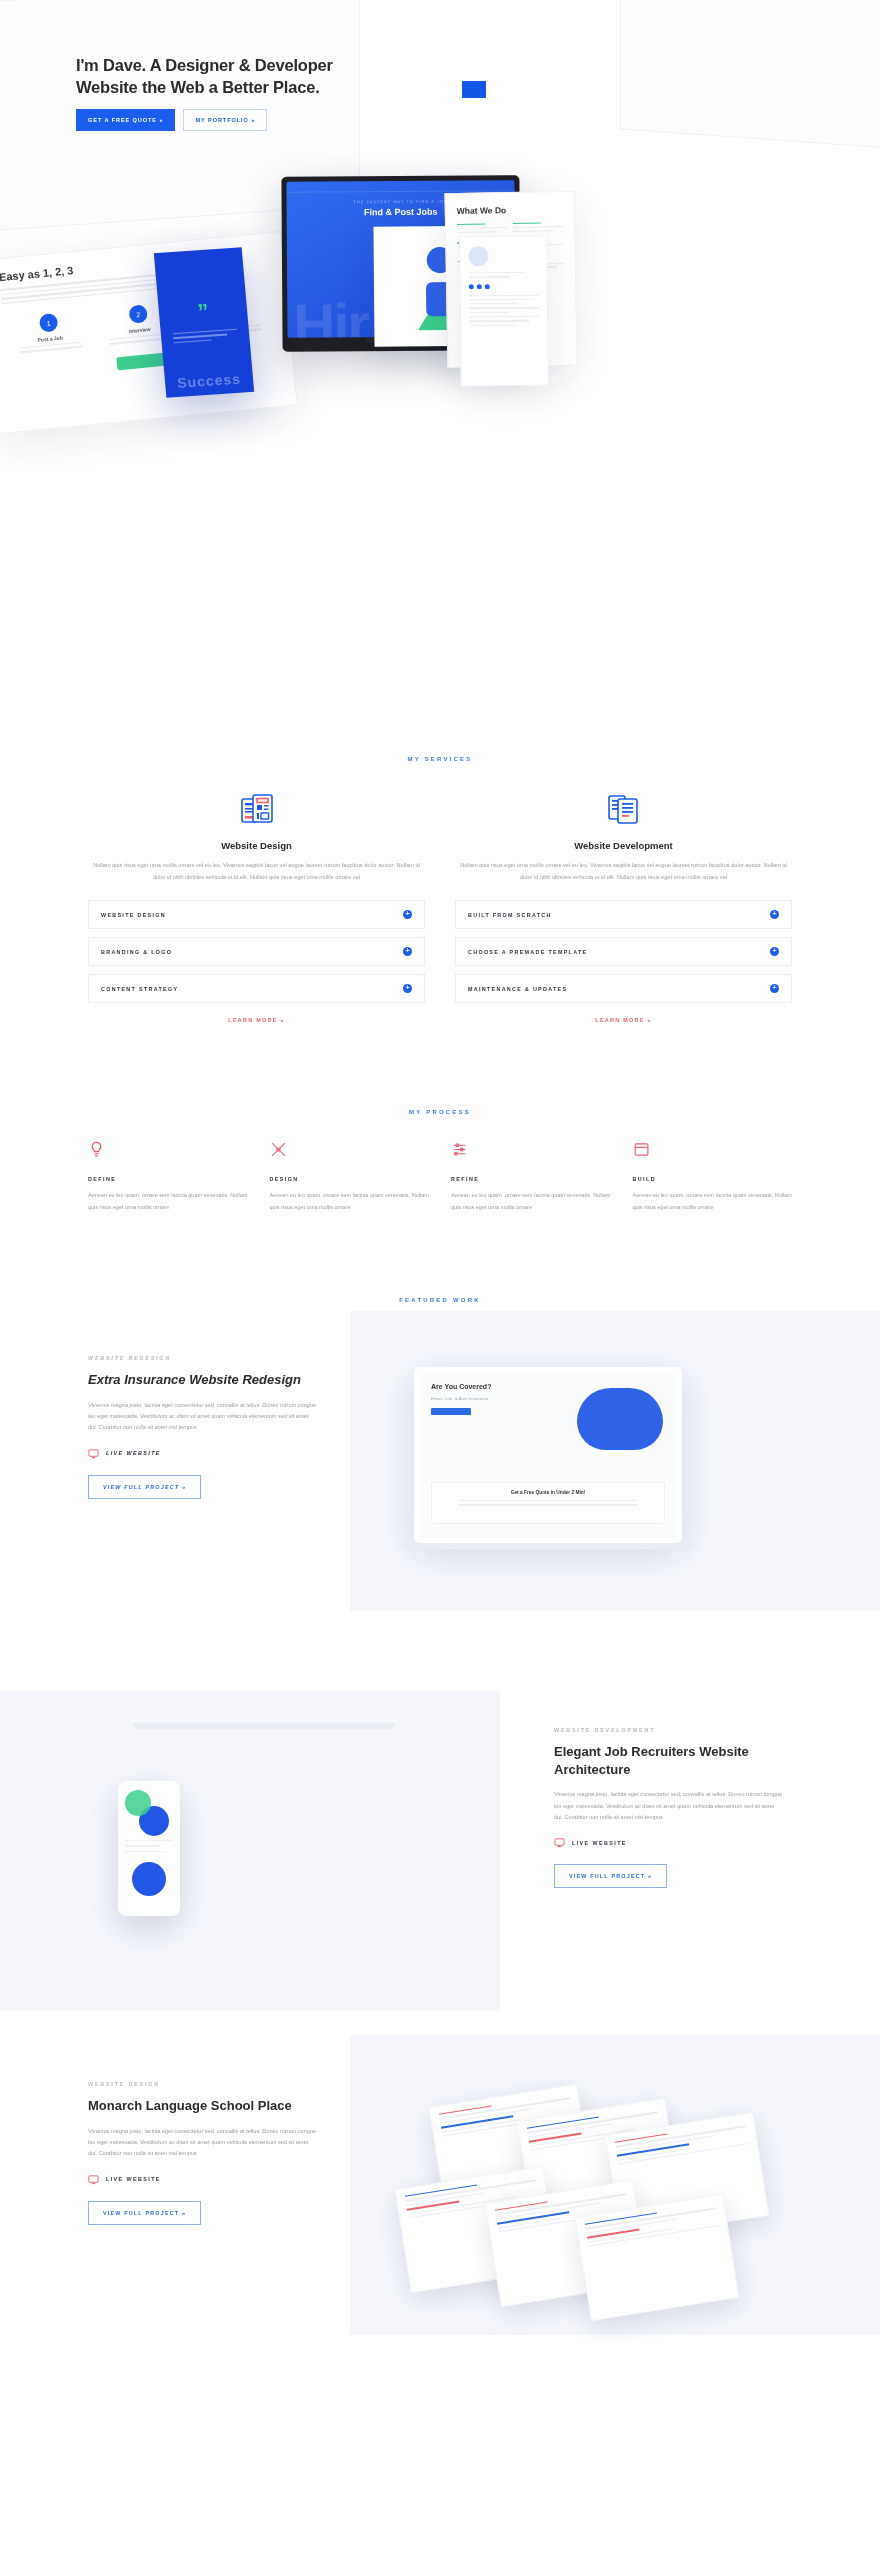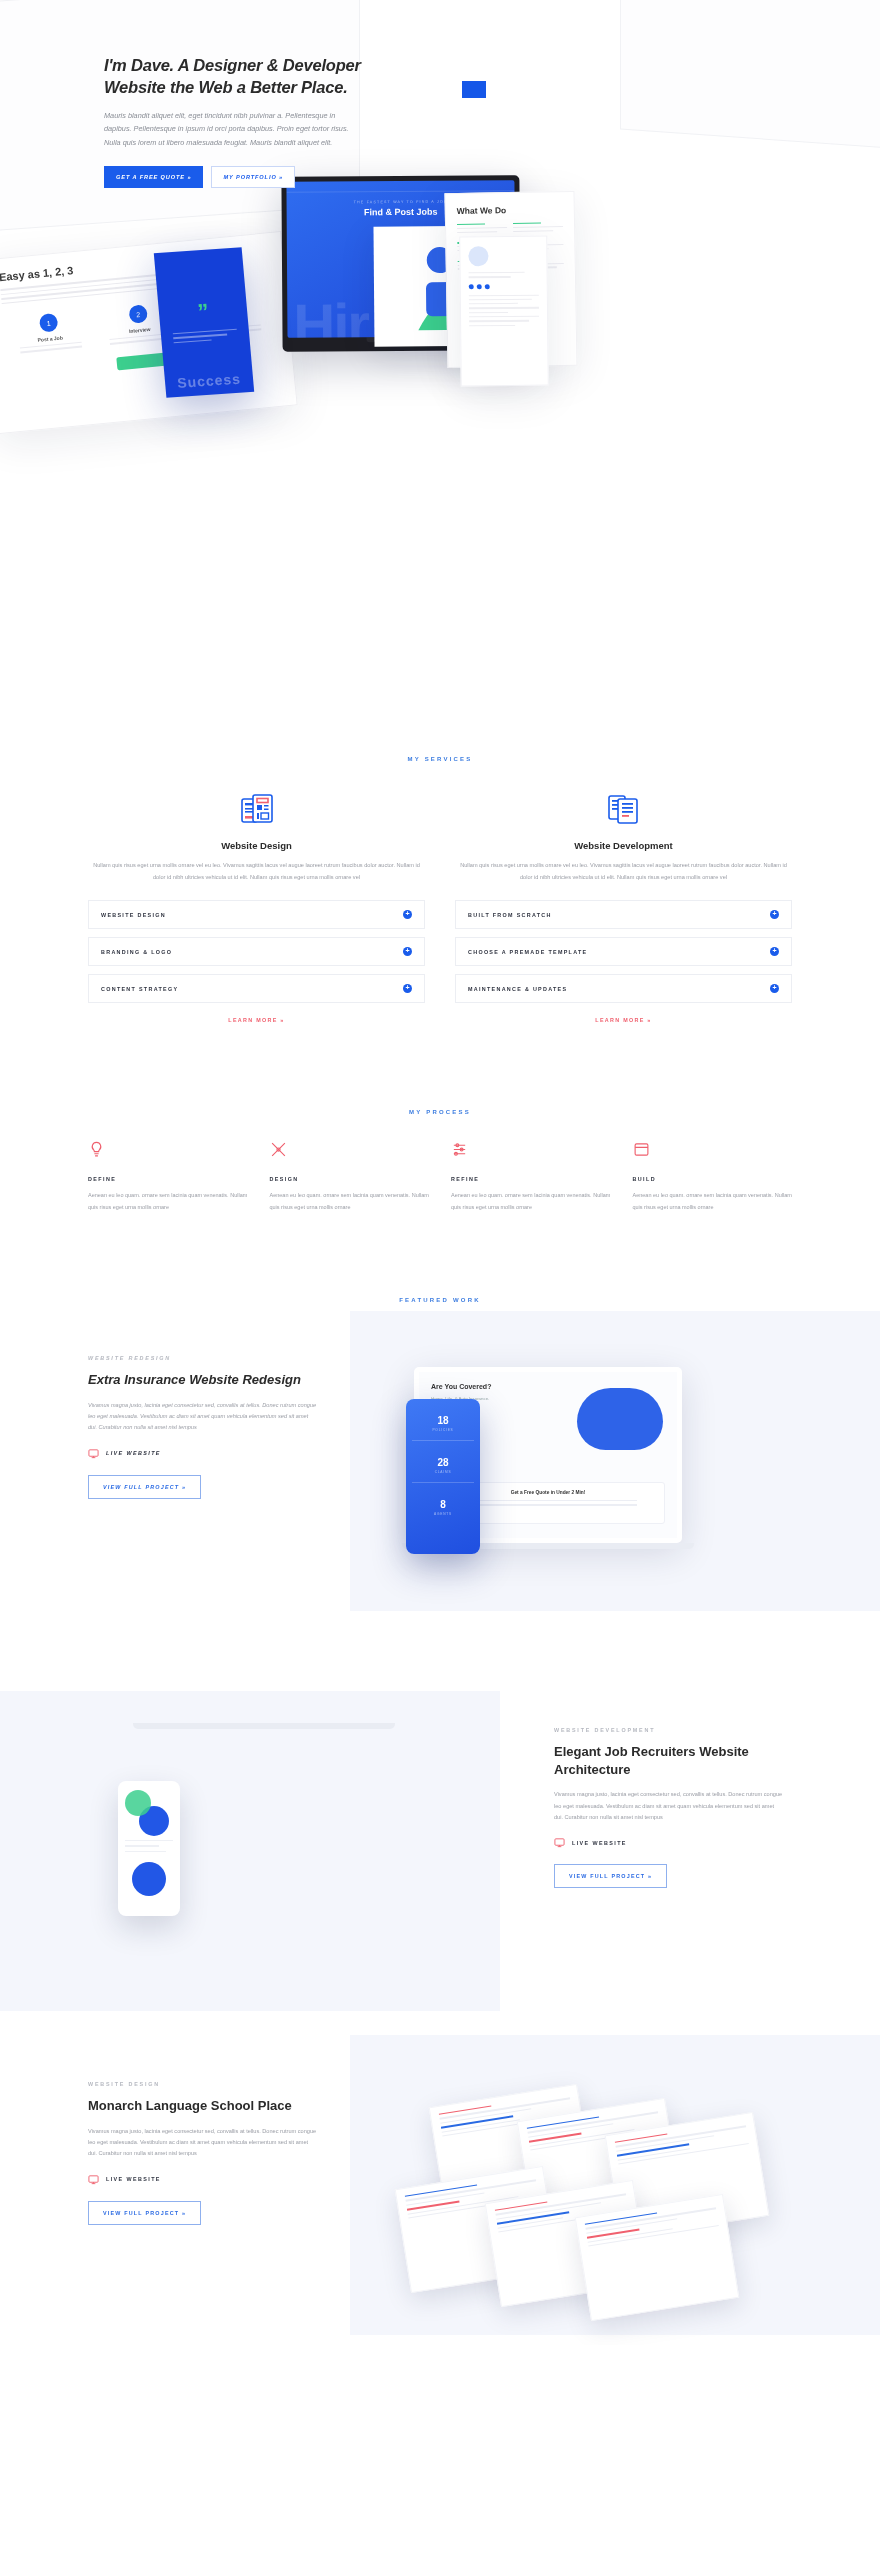--- a/index.html
+++ b/index.html
@@ -22,21 +22,21 @@
   .hero-bgshape2 {
     position:absolute; right:-40px; top:-30px; width:300px; height:170px;
     background:#fdfdfe; border:1px solid #f1f2f5; transform:skewY(4deg);
   }
   .hero-sq-blue {
     position:absolute; left:462px; top:81px; width:24px; height:17px; background:#1557e8;
   }
   .hero-sq-red {
     position:absolute; left:88px; top:394px; width:21px; height:12px; background:#f04e5e;
   }
-  .hero-text { position:absolute; left:104px; top:55px; width:260px; z-index:6;font-style:italic; }
+  .hero-text { position:absolute; left:76px; top:55px; width:260px; z-index:6; }
   .hero-title {
     font-size:16.5px; line-height:1.33; font-weight:bold; color:#2b2b2b;
     letter-spacing:-0.2px; margin-bottom:10px;
   }
   .hero-para { font-size:7.3px; line-height:1.85; color:#8a8e96; margin-bottom:17px; }
   .hero-btns { display:flex; gap:8px; }
   .btn {
     font-size:5.6px; letter-spacing:0.9px; font-weight:bold;
     padding:7px 11px; display:inline-flex; align-items:center; gap:4px;
     text-transform:uppercase; white-space:nowrap; cursor:pointer;
@@ -304,21 +304,20 @@
     <div class="hero-bgshape"></div>
     <div class="hero-bgshape2"></div>
     <div class="hero-sq-blue"></div>
     <div class="hero-sq-red"></div>
 
     <div class="hero-text">
       <div class="hero-title">
         <div>I'm Dave. A Designer &amp; Developer</div>
         <div>Website the Web a Better Place.</div>
       </div>
-      <p class="hero-para">Mauris blandit aliquet elit, eget tincidunt nibh pulvinar a. Pellentesque in dapibus. Pellentesque in ipsum id orci porta dapibus. Proin eget tortor risus. Nulla quis lorem ut libero malesuada feugiat. Mauris blandit aliquet elit.</p>
       <div class="hero-btns">
         <div class="btn btn-primary">GET A FREE QUOTE »</div>
         <div class="btn btn-outline">MY PORTFOLIO »</div>
       </div>
     </div>
 
     <div class="collage">
 
       <div class="cg-card cg-easy">
         <h4>Easy as 1, 2, 3</h4>
@@ -596,36 +595,20 @@
           <div class="lap-card">
             <b>Get a Free Quote in Under 2 Min!</b>
             <i></i>
               <i></i>
           </div>
         </div>
       </div>
       <div class="lap-base"></div>
     </div>
 
-    <div class="mock-phone">
-      <div class="ph-stat">
-        <b>18</b>
-        <u>POLICIES</u>
-        <hr>
-      </div>
-      <div class="ph-stat">
-        <b>28</b>
-        <u>CLAIMS</u>
-        <hr>
-      </div>
-      <div class="ph-stat">
-        <b>8</b>
-        <u>AGENTS</u>
-      </div>
-    </div>
   </div>
 
   <div class="work work-2">
     <div class="white-wedge"></div>
     <div class="copy">
       <div class="work-kicker">WEBSITE DEVELOPMENT</div>
       <div class="work-title">Elegant Job Recruiters Website Architecture</div>
       <p class="work-para">Vivamus magna justo, lacinia eget consectetur sed, convallis at tellus. Donec rutrum congue leo eget malesuada. Vestibulum ac diam sit amet quam vehicula elementum sed sit amet dui. Curabitur non nulla sit amet nisl tempus</p>
       <div class="work-live">
         <svg width="11" height="11" viewBox="0 0 24 24" fill="none" stroke="#ef5f6d" stroke-width="2">

